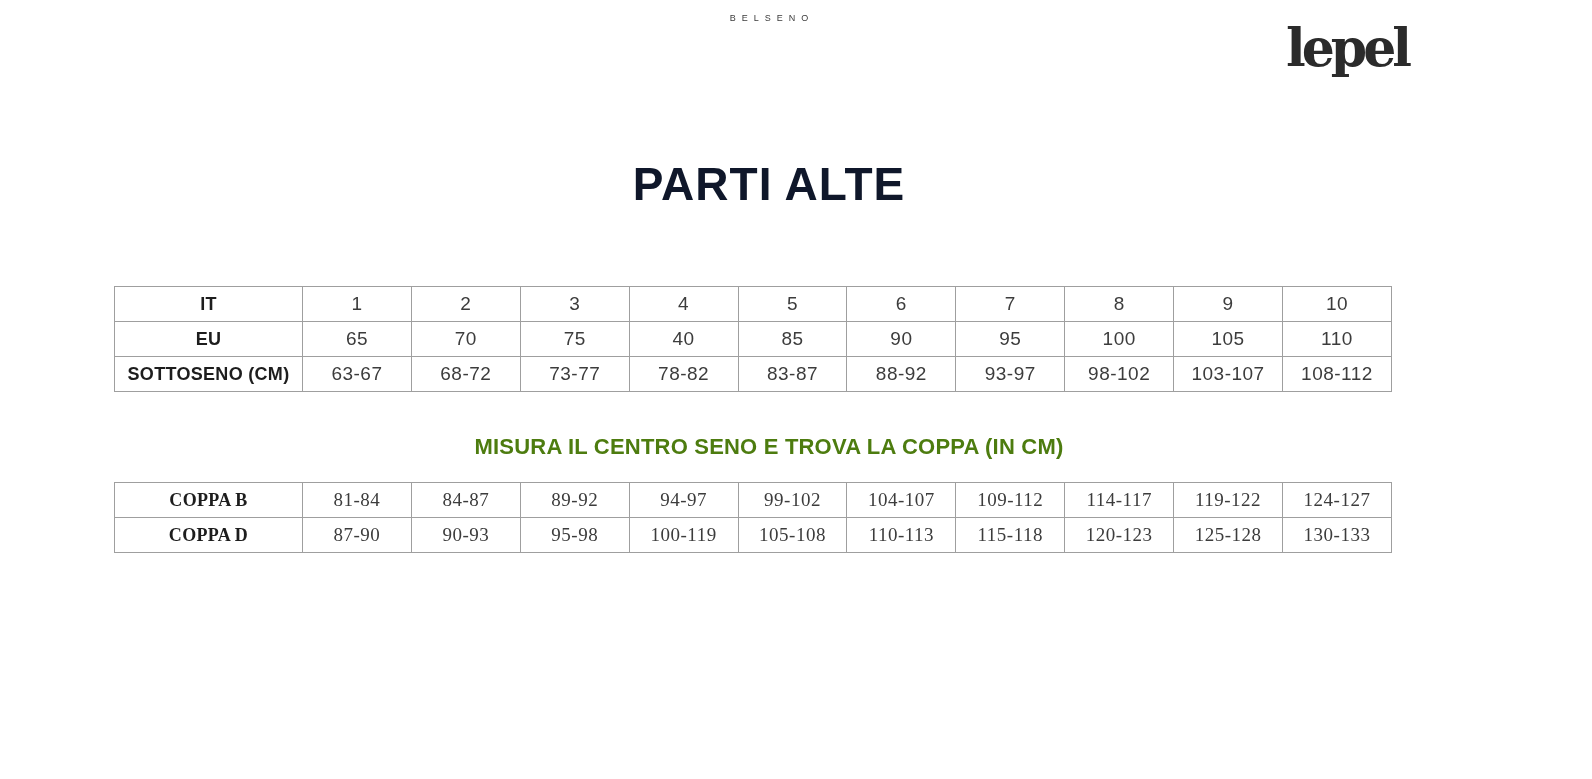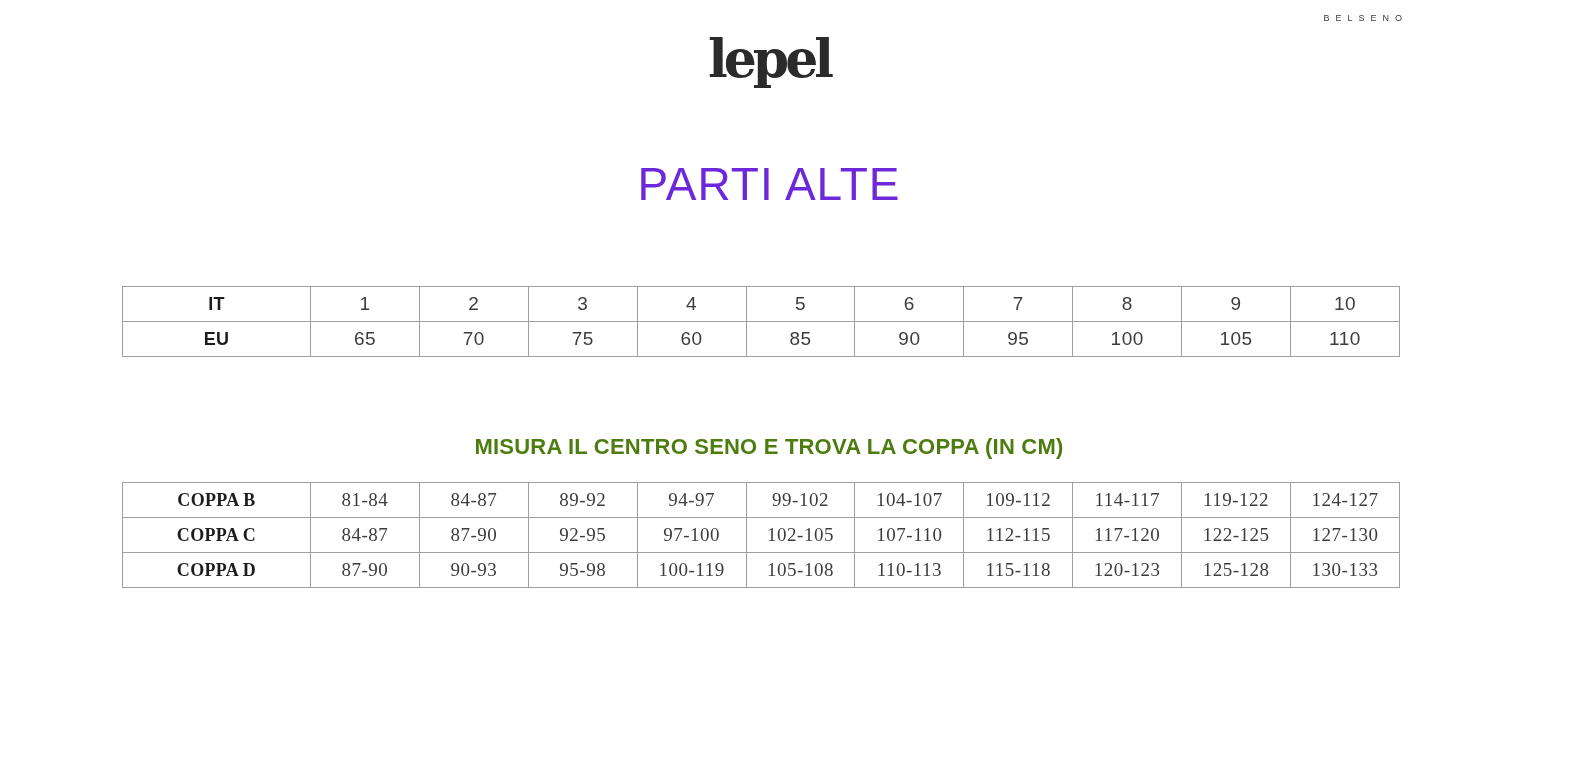--- a/index.html
+++ b/index.html
@@ -23,53 +23,53 @@
     margin: 0;
   }
   
   .brand { top: 13px; }
   .brand-top {
     font-size: 9px;
     font-weight: 400;
     letter-spacing: 6px;
     text-indent: 6px;
     color: #3a3a3a;
-    text-align: right;
   }
   .brand-logo {
     font-family: "DejaVu Serif", serif;
     font-weight: 700;
     font-size: 52px;
     line-height: 0.92;
     letter-spacing: -4px;
     color: #2b2b2b;
-    margin-top: 12px;
+    margin-top: 1px;
+    text-align: right;
   }
   
   .title {
     top: 161px;
     font-size: 46px;
-    font-weight: 400;
+    font-weight: 700;
     letter-spacing: 1px;
-    color: #6d28d9;
+    color: #0f172a;
     line-height: 1;
   }
   .subtitle {
     top: 434px;
     font-size: 22px;
     font-weight: 700;
     letter-spacing: 0.2px;
     color: #4d7c0f;
     line-height: 1.2;
     font-stretch: condensed;
   }
   
   table.grid {
     position: absolute;
-    left: 122px;
+    left: 114px;
     width: 1278px;
     border-collapse: collapse;
     table-layout: fixed;
     font-stretch: condensed;
   }
   table.t1 { top: 286px; }
   table.t2 { top: 482px; font-family: Liberation Serif, serif; }
   col.label-col { width: 188px; }
   .grid th, .grid td {
     border: 1px solid #9f9f9f;
@@ -129,27 +129,40 @@
           <td>7</td>
           <td>8</td>
           <td>9</td>
           <td>10</td>
         </tr>
         <tr>
           <th scope="row">EU</th>
           <td>65</td>
           <td>70</td>
           <td>75</td>
-          <td>60</td>
+          <td>40</td>
           <td>85</td>
           <td>90</td>
           <td>95</td>
           <td>100</td>
           <td>105</td>
           <td>110</td>
+        </tr>
+        <tr>
+          <th scope="row">SOTTOSENO (CM)</th>
+          <td>63-67</td>
+          <td>68-72</td>
+          <td>73-77</td>
+          <td>78-82</td>
+          <td>83-87</td>
+          <td>88-92</td>
+          <td>93-97</td>
+          <td>98-102</td>
+          <td>103-107</td>
+          <td>108-112</td>
         </tr>
       </tbody>
     </table>
 
   <h2 class="center-col subtitle">MISURA IL CENTRO SENO E TROVA LA COPPA (IN CM)</h2>
 
   <table class="grid t2">
       <colgroup>
         <col class="label-col">
         <col>
@@ -171,33 +184,20 @@
           <td>89-92</td>
           <td>94-97</td>
           <td>99-102</td>
           <td>104-107</td>
           <td>109-112</td>
           <td>114-117</td>
           <td>119-122</td>
           <td>124-127</td>
         </tr>
         <tr>
-          <th scope="row">COPPA C</th>
-          <td>84-87</td>
-          <td>87-90</td>
-          <td>92-95</td>
-          <td>97-100</td>
-          <td>102-105</td>
-          <td>107-110</td>
-          <td>112-115</td>
-          <td>117-120</td>
-          <td>122-125</td>
-          <td>127-130</td>
-        </tr>
-        <tr>
           <th scope="row">COPPA D</th>
           <td>87-90</td>
           <td>90-93</td>
           <td>95-98</td>
           <td>100-119</td>
           <td>105-108</td>
           <td>110-113</td>
           <td>115-118</td>
           <td>120-123</td>
           <td>125-128</td>

